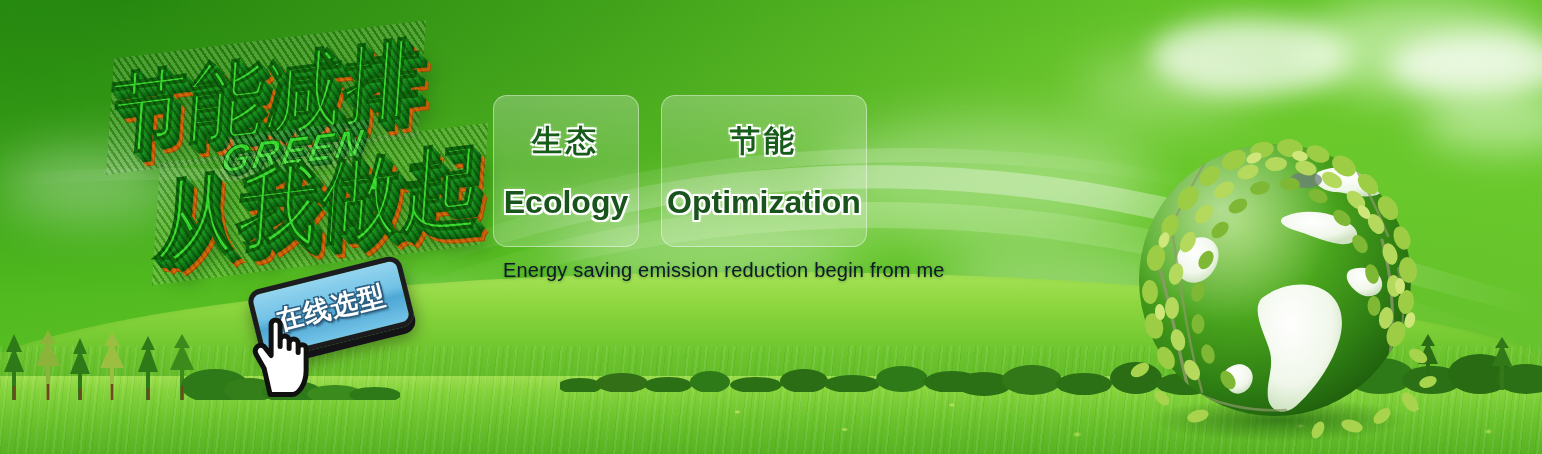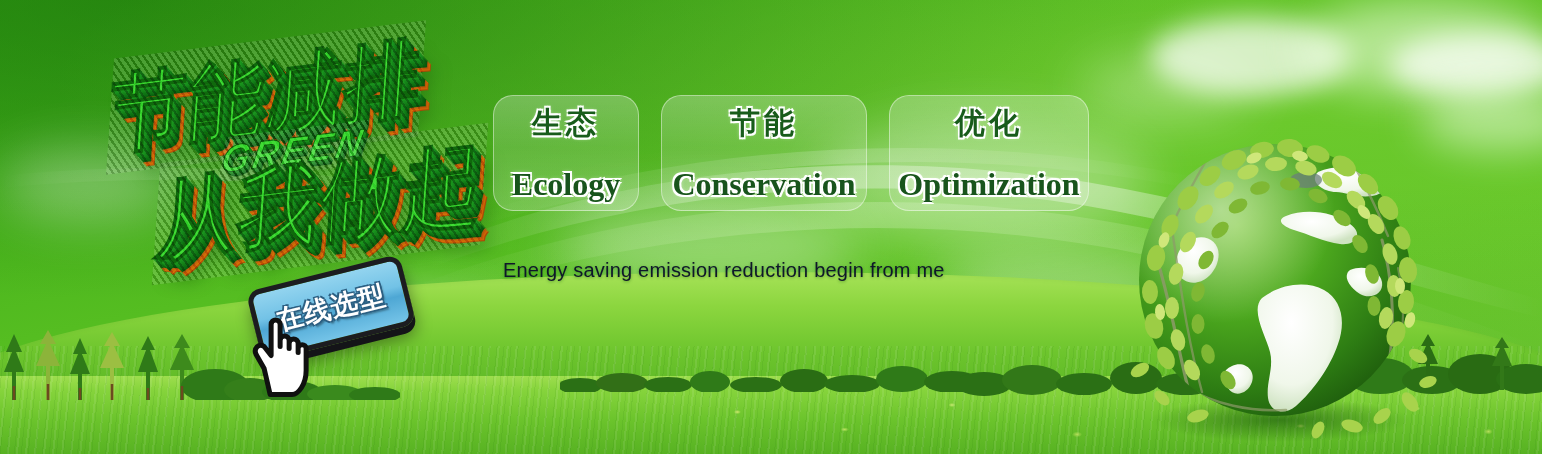--- a/index.html
+++ b/index.html
@@ -140,28 +140,27 @@
     position:absolute;left:-14px;top:28px;
     transform:rotate(14deg);
   }
 
   
   .cards{
     position:absolute;left:493px;top:95px;
     display:flex;gap:22px;align-items:stretch;
   }
   .card{
-    width:146px;height:116px;
-    border-radius:20px;
+    width:146px;height:152px;
+    border-radius:14px;
     background:linear-gradient(180deg, rgba(255,255,255,.26) 0%, rgba(255,255,255,.14) 45%, rgba(255,255,255,.20) 100%);
     border:1px solid rgba(255,255,255,.42);
     display:flex;flex-direction:column;align-items:center;justify-content:center;
     gap:22px;
     box-sizing:border-box;
-    font-family:Liberation Serif, serif;
   }
   .card.w2{width:206px;}
   .card.w3{width:200px;}
   .card-cn{
     font-size:30px;font-weight:bold;color:#185c1b;
     letter-spacing:4px;
     text-shadow:-1.6px -1.6px 0 #fff, 1.6px -1.6px 0 #fff,
                 -1.6px 1.6px 0 #fff, 1.6px 1.6px 0 #fff,
                 0 0 4px rgba(255,255,255,.9);
   }
@@ -308,24 +307,20 @@
     </svg>
   </div>
 
   <div class="cards">
     <div class="card">
       <span class="card-cn">生态</span>
       <span class="card-en">Ecology</span>
     </div>
     <div class="card w2">
       <span class="card-cn">节能</span>
-      <span class="card-en">Conservation</span>
-    </div>
-    <div class="card w3">
-      <span class="card-cn">优化</span>
       <span class="card-en">Optimization</span>
     </div>
   </div>
 
   <div class="tagline">Energy saving emission reduction begin from me</div>
 
   <div class="globe-wrap">
     <svg width="330" height="330" viewBox="0 0 330 330">
       <defs>
         <radialGradient id="sphere" cx="36%" cy="30%" r="78%">

